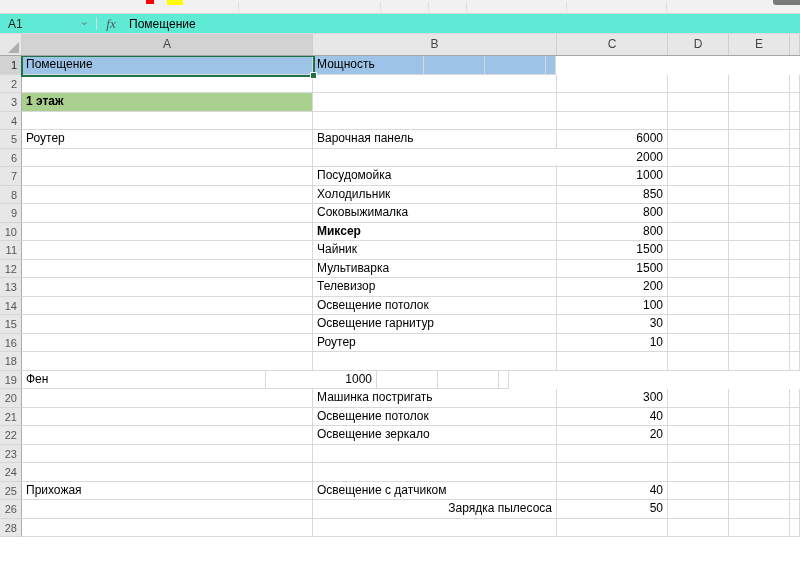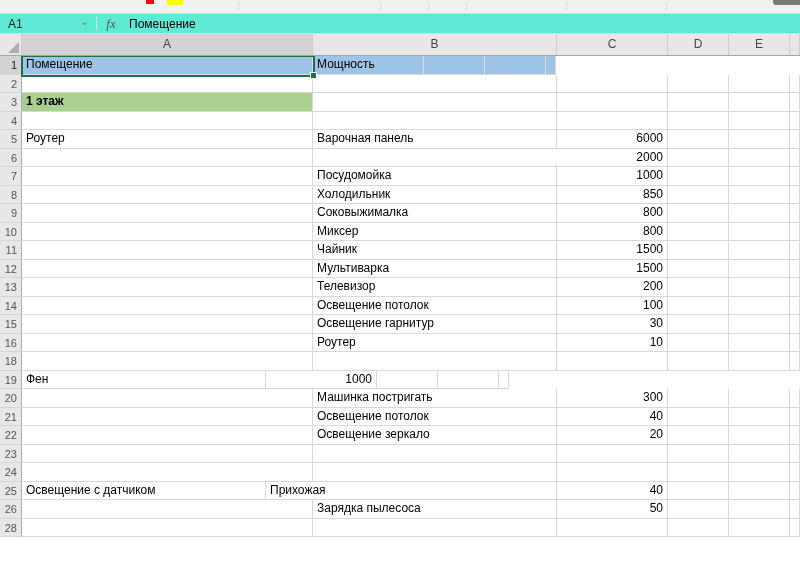--- a/index.html
+++ b/index.html
@@ -173,21 +173,21 @@
       <div class="cell colA" style="width: 291px;"></div>
       <div class="cell colB" style="width: 244px;">Соковыжималка</div>
       <div class="cell colC num" style="width: 111px;">800</div>
       <div class="cell colD" style="width: 61px;"></div>
       <div class="cell colE" style="width: 61px;"></div>
       <div class="cell colF" style="width: 10px;"></div>
     </div>
     <div class="row">
       <div class="rowh">10</div>
       <div class="cell colA" style="width: 291px;"></div>
-      <div class="cell colB" style="width: 244px;">Миксер</div>
+      <div class="cell colB" style="width: 244px; font-weight: bold;">Миксер</div>
       <div class="cell colC num" style="width: 111px;">800</div>
       <div class="cell colD" style="width: 61px;"></div>
       <div class="cell colE" style="width: 61px;"></div>
       <div class="cell colF" style="width: 10px;"></div>
     </div>
     <div class="row">
       <div class="rowh">11</div>
       <div class="cell colA" style="width: 291px;"></div>
       <div class="cell colB" style="width: 244px;">Чайник</div>
       <div class="cell colC num" style="width: 111px;">1500</div>
@@ -297,31 +297,31 @@
       <div class="rowh">24</div>
       <div class="cell colA" style="width: 291px;"></div>
       <div class="cell colB" style="width: 244px;"></div>
       <div class="cell colC" style="width: 111px;"></div>
       <div class="cell colD" style="width: 61px;"></div>
       <div class="cell colE" style="width: 61px;"></div>
       <div class="cell colF" style="width: 10px;"></div>
     </div>
     <div class="row">
       <div class="rowh">25</div>
+      <div class="cell colA" style="width: 291px;">Прихожая</div>
       <div class="cell colB" style="width: 244px;">Освещение с датчиком</div>
-      <div class="cell colA" style="width: 291px;">Прихожая</div>
       <div class="cell colC num" style="width: 111px;">40</div>
       <div class="cell colD" style="width: 61px;"></div>
       <div class="cell colE" style="width: 61px;"></div>
       <div class="cell colF" style="width: 10px;"></div>
     </div>
     <div class="row">
       <div class="rowh">26</div>
       <div class="cell colA" style="width: 291px;"></div>
-      <div class="cell colB" style="width: 244px;">Зарядка пылесоса</div>
+      <div class="cell colB" style="width: 244px; text-align: right;">Зарядка пылесоса</div>
       <div class="cell colC num" style="width: 111px;">50</div>
       <div class="cell colD" style="width: 61px;"></div>
       <div class="cell colE" style="width: 61px;"></div>
       <div class="cell colF" style="width: 10px;"></div>
     </div>
     <div class="row">
       <div class="rowh">28</div>
       <div class="cell colA" style="width: 291px;"></div>
       <div class="cell colB" style="width: 244px;"></div>
       <div class="cell colC" style="width: 111px;"></div>

